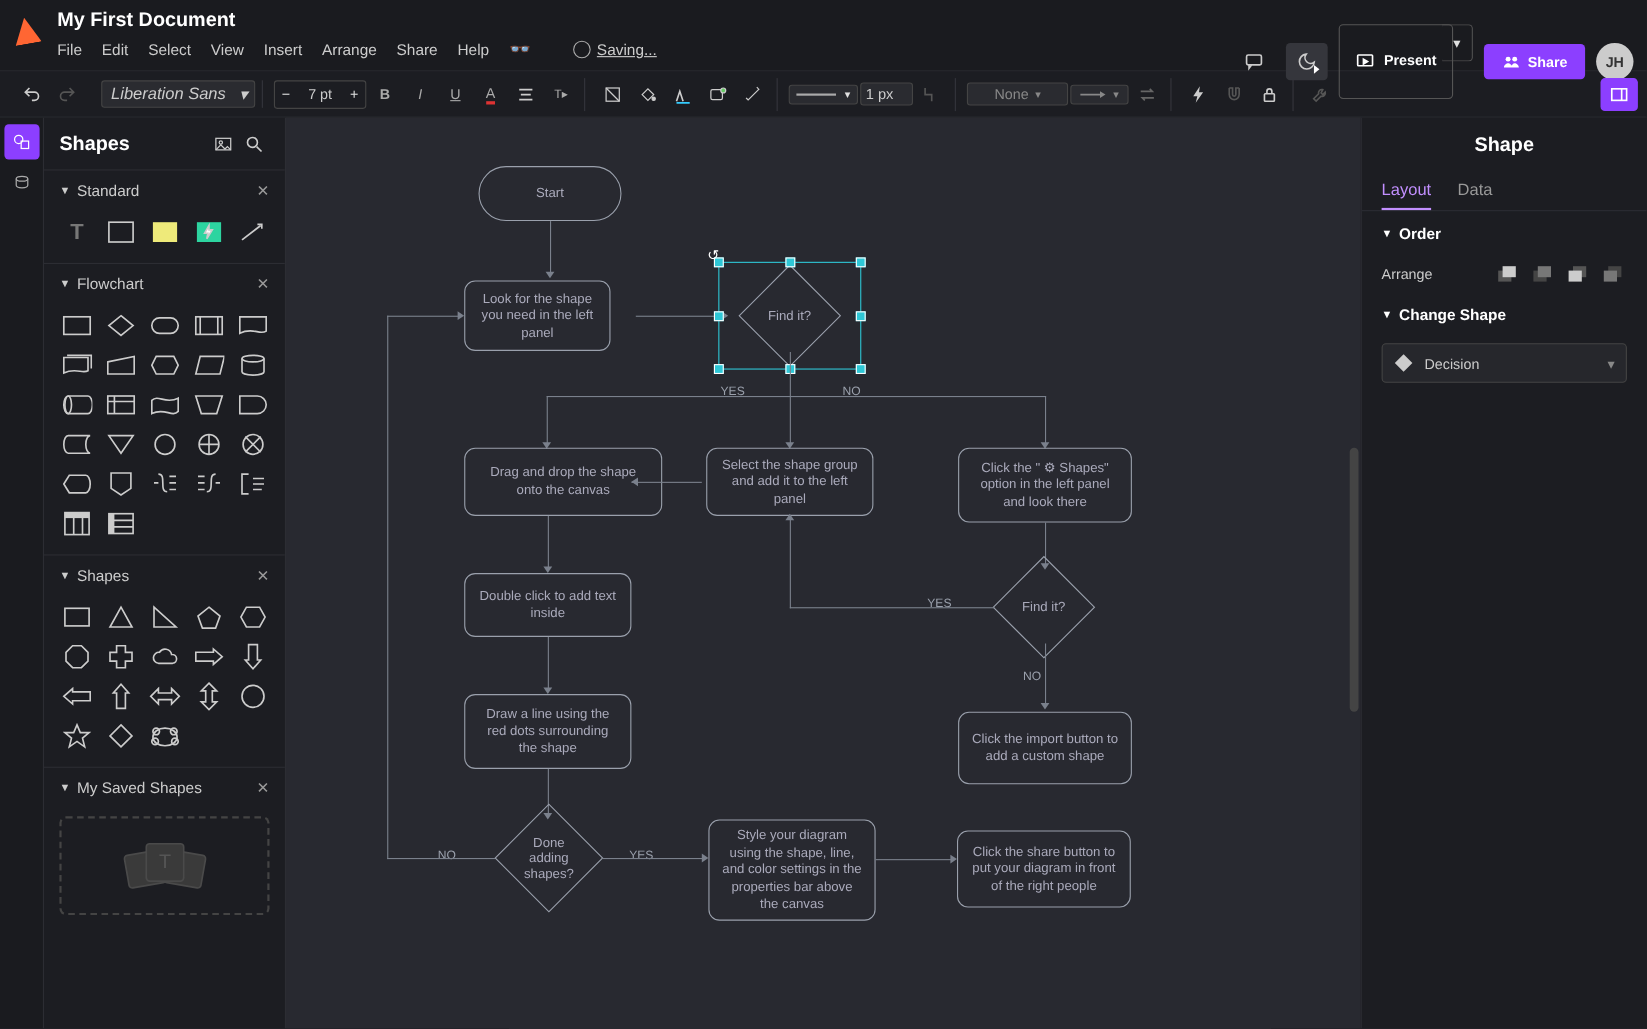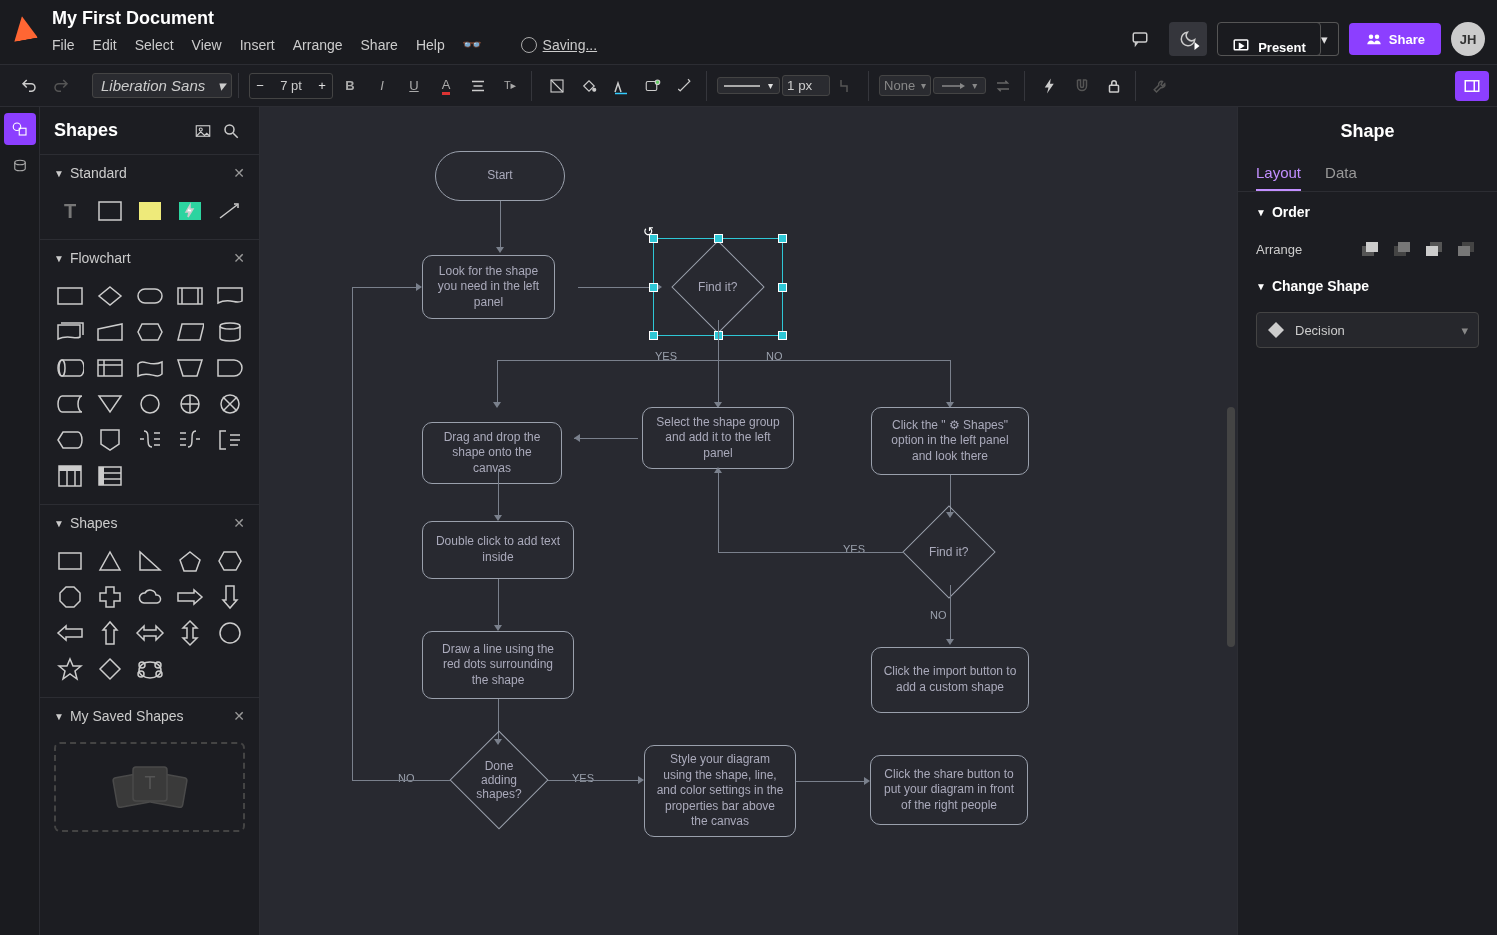--- a/index.html
+++ b/index.html
@@ -32,21 +32,21 @@
 .doc-title { font-size: 18px; font-weight: 600; color: #ffffff; }
 .menubar { display: flex; gap: 18px; margin-top: 6px; font-size: 14px; color: #ccc; align-items: center;}
 .menubar span { cursor: pointer; }
 .menubar .binoc { font-size: 16px; }
 .saving-group { display: flex; align-items: center; gap: 6px; margin-left: 20px; justify-content: flex-end; }
 .saving-group .icon { width:16px; height:16px; border:1.5px solid #aaa; border-radius:50%; position:relative;}
 .saving-text { text-decoration: underline; color:#ccc; font-size:14px;}
 .title-right { display: flex; align-items: center; gap: 10px; margin-top:14px;}
 .icon-btn { width: 38px; height: 34px; display:flex; align-items:center; justify-content:center; border-radius:4px; cursor:pointer;}
 .icon-btn.active { background: #35363c; }
-.present-btn { display:flex; align-items:flex-end; gap:8px; padding: 0 14px; border:1px solid #555; border-radius:4px; cursor:pointer; color:#fff; font-weight:600;}
+.present-btn { display:flex; align-items:flex-start; gap:8px; padding: 24px 14px; border:1px solid #555; border-radius:4px; cursor:pointer; color:#fff; font-weight:600;}
 .present-caret { width:28px; height:34px; border:1px solid #555; border-left:none; border-radius:0 4px 4px 0; display:flex; align-items:center; justify-content:center; margin-left:-10px;}
 .share-btn { display:flex; align-items:center; gap:6px; background:#8c3fff; padding:7px 16px; border-radius:4px; color:#fff; font-weight:600; cursor:pointer;}
 .avatar { width:34px; height:34px; border-radius:50%; background:#ccc; color:#333; display:flex; align-items:center; justify-content:center; font-weight:600;}
 .toolbar {
   background:#1c1d22;
   height:42px;
   border-bottom:1px solid #2c2d33;
   display:flex;
   align-items:center;
   padding: 0 8px;
@@ -56,21 +56,21 @@
 .tb-btn { width:30px; height:30px; display:flex; align-items:center; justify-content:center; cursor:pointer; color:#aaa; border-radius:3px;}
 .tb-btn.dim { color:#555; }
 .font-select { background:#2a2b30; border:1px solid #444; padding:3px 24px 3px 8px; font-size:15px; font-style:italic; color:#ccc; border-radius:3px; position:relative; width:140px;}
 .font-select::after { content:"▾"; position:absolute; right:6px; }
 .size-ctrl { display:flex; align-items:center; border:1px solid #444; border-radius:3px;}
 .size-btn { width:20px; height:24px; display:flex; align-items:center; justify-content:center; cursor:pointer;}
 .size-input { width:42px; background:transparent; border:none; text-align:center; color:#ccc; font-size:13px;}
 .line-select { display:flex; align-items:center; gap:8px; background:#2a2b30; border:1px solid #444; padding:2px 6px; border-radius:3px;}
 .line-sample { width:36px; height:2px; background:#aaa;}
 .px-input { background:#2a2b30; border:1px solid #444; width:48px; padding:2px 4px; color:#ccc; border-radius:3px;}
-.none-select { background:#2a2b30; border:1px solid #444; padding:2px 4px; color:#888; border-radius:3px; display:flex; align-items:center; gap:6px;}
+.none-select { background:#2a2b30; border:1px solid #444; padding:2px 24px; color:#888; border-radius:3px; display:flex; align-items:center; gap:6px;}
 .arrow-select { background:#2a2b30; border:1px solid #444; padding:2px 8px; color:#888; border-radius:3px; display:flex; align-items:center; gap:6px;}
 .tb-right-toggle { margin-left:auto; width:34px; height:30px; background:#8c3fff; border-radius:4px; display:flex; align-items:center; justify-content:center;}
 
 .main { display:flex; height: 828px; }
 .left-rail { width:40px; background:#1a1b1f; border-right:1px solid #2c2d33; display:flex; flex-direction:column; align-items:center; padding-top:6px; gap:6px;}
 .rail-btn { width:32px; height:32px; display:flex; align-items:center; justify-content:center; border-radius:4px; cursor:pointer;}
 .rail-btn.active { background:#8c3fff;}
 
 .shapes-panel { width:220px; background:#1c1d22; border-right:1px solid #2c2d33; overflow-y:auto;}
 .panel-header { height:48px; display:flex; align-items:center; padding:0 14px; font-size:18px; font-weight:600; color:#fff; border-bottom:1px solid #2c2d33;}
@@ -721,21 +721,21 @@
 
     <div class="line" style="left:458px; top:213px; width:1px; height:40px;"></div>
     <div class="line" style="left:237px; top:253px; width:454px; height:1px;"></div>
     <div class="line" style="left:237px; top:253px; width:1px; height:44px;"></div>
     <div class="arrowhead down" style="left:233px; top:295px;"></div>
     <div class="line" style="left:458px; top:253px; width:1px; height:44px;"></div>
     <div class="arrowhead down" style="left:454px; top:295px;"></div>
     <div class="line" style="left:690px; top:253px; width:1px; height:44px;"></div>
     <div class="arrowhead down" style="left:686px; top:295px;"></div>
 
-    <div class="node" style="left:162px; top:315px; width:140px; height:62px;">
+    <div class="node" style="left:162px; top:300px; width:180px; height:62px;">
         <span>Drag and drop the shape onto the canvas</span>
       </div>
     <div class="node" style="left:382px; top:300px; width:152px; height:62px;">
         <span>Select the shape group and add it to the left panel</span>
       </div>
     <div class="node" style="left:611px; top:300px; width:158px; height:68px;">
         <span>Click the " ⚙ Shapes" option in the left panel and look there</span>
       </div>
 
     <div class="line" style="left:314px; top:331px; width:64px; height:1px;"></div>

